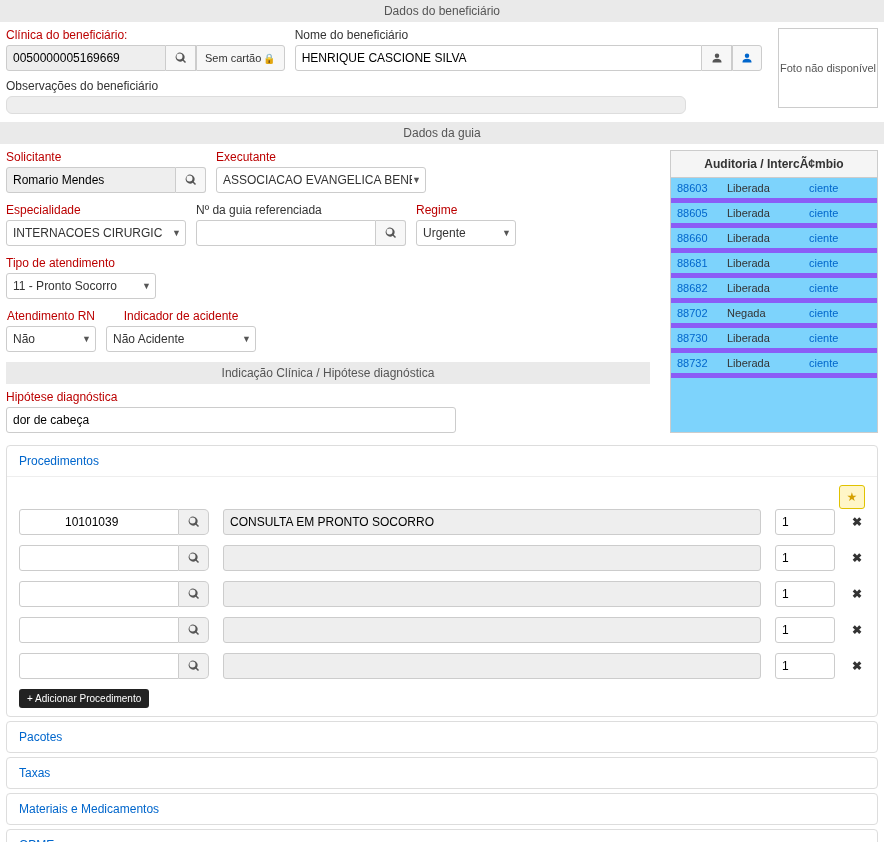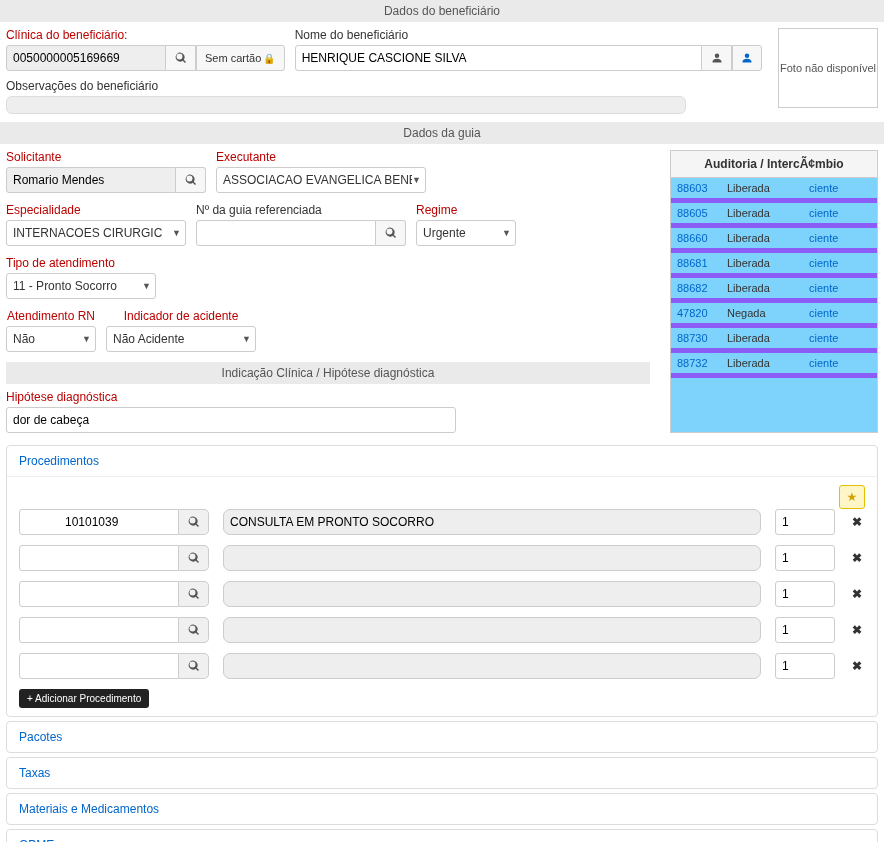--- a/index.html
+++ b/index.html
@@ -31,21 +31,21 @@
 .audit-row .c3 { color: #0066cc; width: 40px; }
 .collapse-panel { border: 1px solid #ddd; border-radius: 4px; margin: 4px 6px; }
 .collapse-header { padding: 8px 12px; color: #0066cc; font-size: 12px; cursor: pointer; }
 .collapse-body { padding: 8px 12px; border-top: 1px solid #eee; }
 .star-btn { border: 1px solid #e0c200; background: #fff6c7; border-radius: 3px; width: 26px; height: 24px; display: flex; align-items: center; justify-content: center; margin-left: auto; cursor: pointer; }
 .proc-row { display: flex; gap: 14px; margin-bottom: 10px; align-items: center; }
 .proc-code-group { display: flex; }
 .proc-code-group input { width: 160px; border-top-right-radius: 0; border-bottom-right-radius: 0; padding-left: 45px; }
 .proc-code-group .btn { border: 1px solid #ccc; border-left: none; border-radius: 0 5px 5px 0; background: #f0f0f0; height: 26px; width: 30px; display: flex; align-items: center; justify-content: center; cursor: pointer; }
 .proc-desc { flex: 1; }
-.proc-desc input { width: 100%; background: #eee; border-radius: 7px; }
+.proc-desc input { width: 100%; background: #eee; }
 .proc-qty input { width: 60px; }
 .remove-btn { font-weight: bold; color: #333; cursor: pointer; width: 16px; text-align: center; }
 .add-btn { background: #222; color: #fff; border: none; border-radius: 3px; padding: 4px 8px; font-size: 10px; cursor: pointer; }
 .svg-icon { width: 12px; height: 12px; fill: #555; }
 .svg-icon-blue { fill: #0066cc; }
 .lock-icon { font-size: 10px; margin-left: 2px; }
 </style>
 </head>
 <body>
 
@@ -197,21 +197,21 @@
           <span class="c1">88681</span>
           <span class="c2">Liberada</span>
           <span class="c3">ciente</span>
         </div>
         <div class="audit-row">
           <span class="c1">88682</span>
           <span class="c2">Liberada</span>
           <span class="c3">ciente</span>
         </div>
         <div class="audit-row">
-          <span class="c1">47820</span>
+          <span class="c1">88702</span>
           <span class="c2">Negada</span>
           <span class="c3">ciente</span>
         </div>
         <div class="audit-row">
           <span class="c1">88730</span>
           <span class="c2">Liberada</span>
           <span class="c3">ciente</span>
         </div>
         <div class="audit-row">
           <span class="c1">88732</span>

